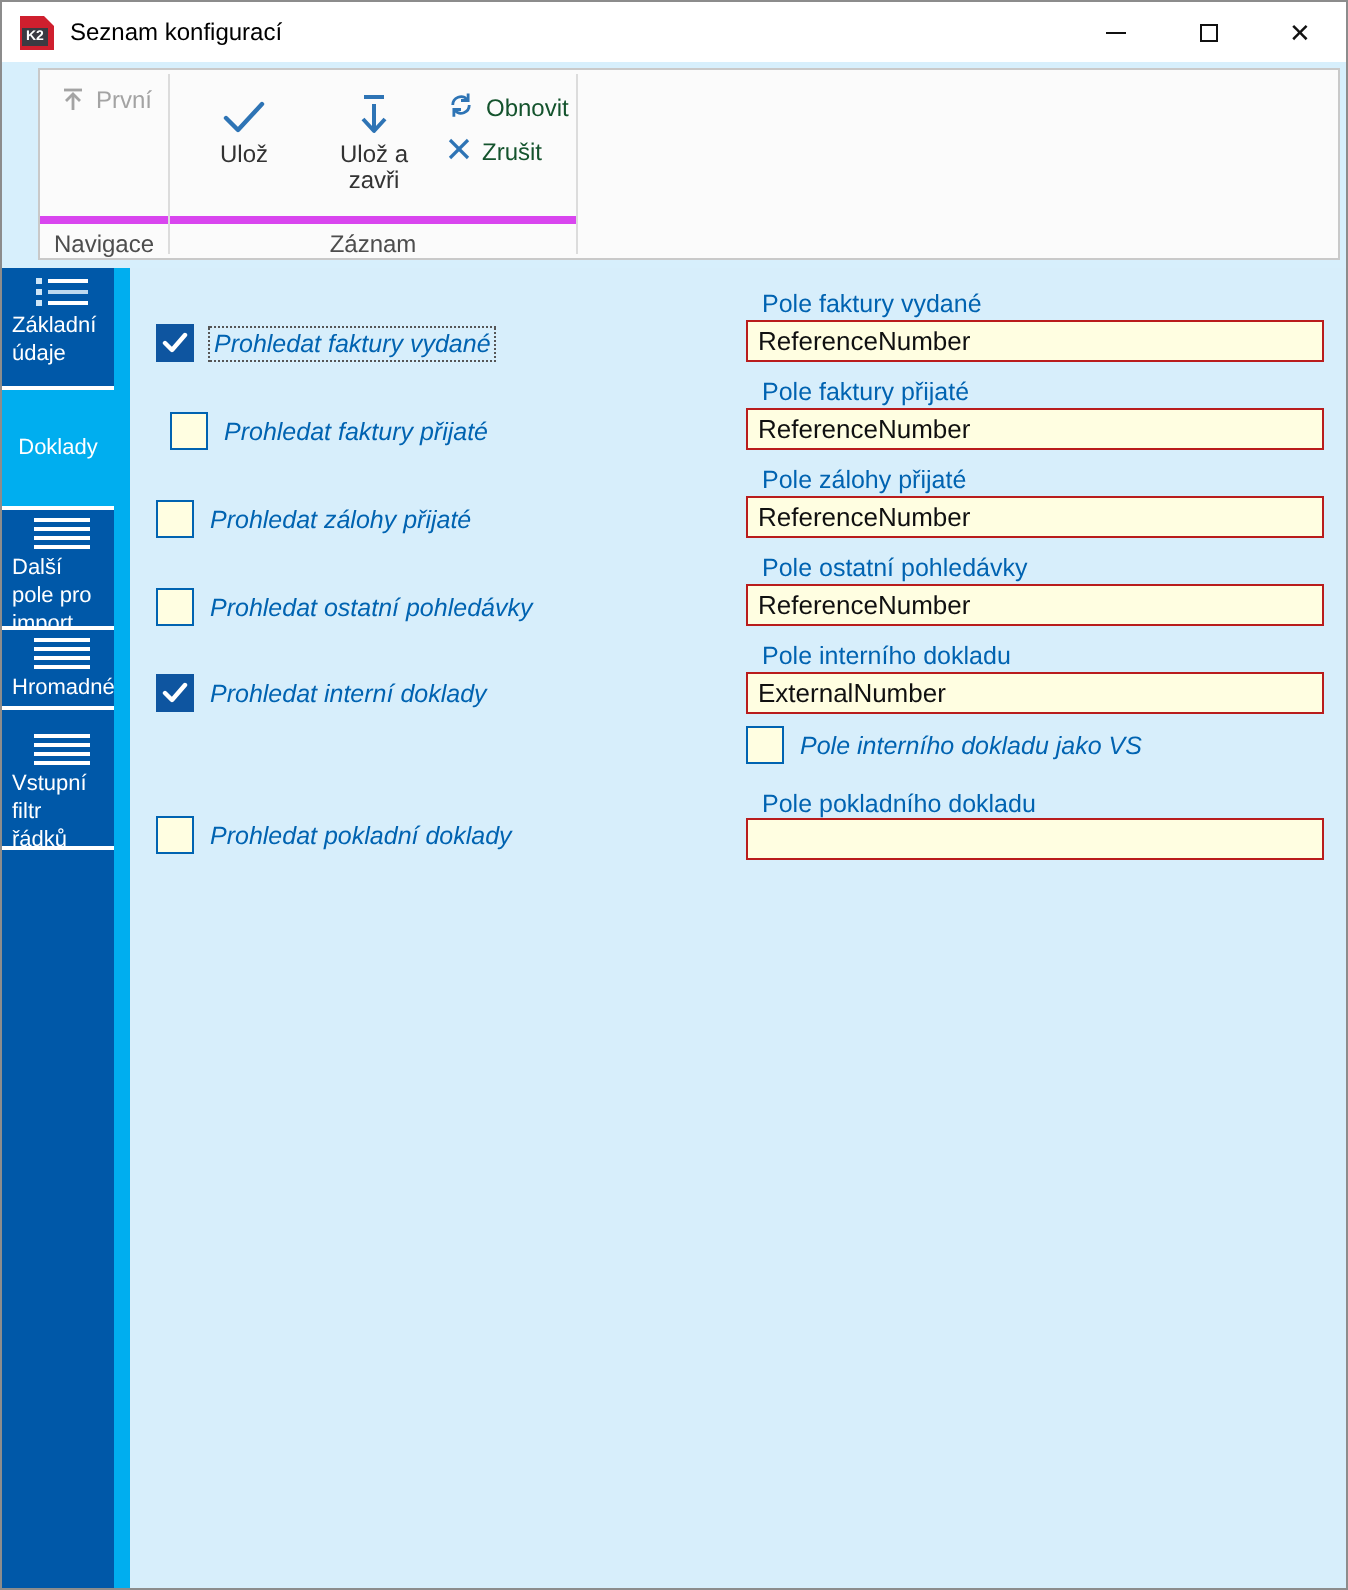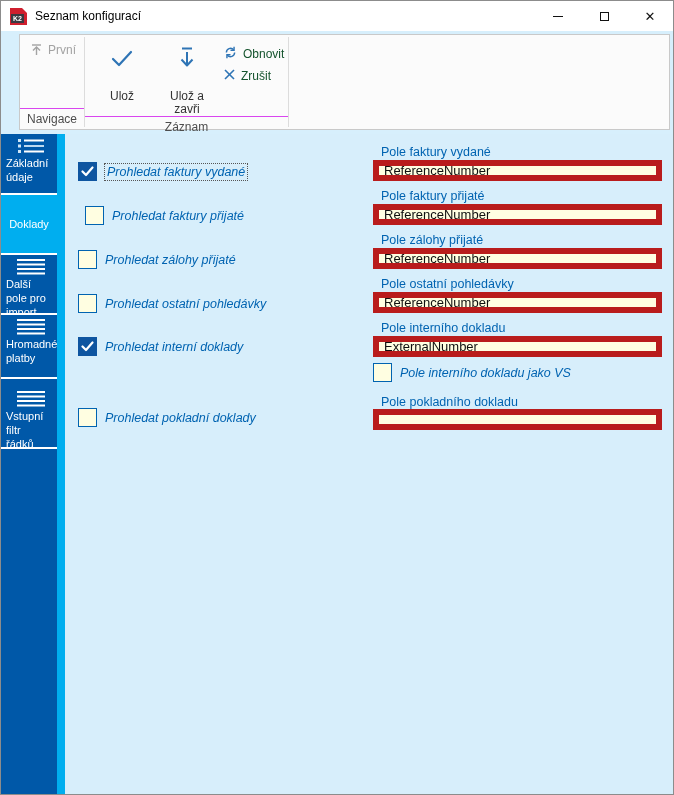--- a/index.html
+++ b/index.html
@@ -16,60 +16,60 @@
   .win-btn { width:46px; height:30px; display:flex; align-items:center; justify-content:center; font-size:12px; color:#111; cursor:default; }
   .win-btn.min span { display:block; width:10px; height:1px; background:#111; }
   .win-btn.max span { display:block; width:9px; height:9px; border:1px solid #111; }
   .win-btn.close { font-size:13px; }
 
   
   .ribbon-zone { height:103px; background:#d7effc; padding:3px 3px 4px 18px; flex:0 0 auto; }
   .ribbon { height:96px; background:#fbfbfb; border:1px solid #c9c9c9; display:flex; }
   .rgroup { display:flex; flex-direction:column; }
   .rgroup .rbody { flex:1 1 auto; display:flex; }
-  .rgroup .rlabel { height:21px; border-top:1px solid #d946ef; text-align:center; font-size:12px; color:#4d4d4d; line-height:20px; }
+  .rgroup .rlabel { height:21px; border-top:4px solid #d946ef; text-align:center; font-size:12px; color:#4d4d4d; line-height:20px; }
   .g-nav { width:64px; }
   .g-rec { width:203px; }
   .rsep { width:1px; background:#dcdcdc; margin:2px 0; }
   .rfill { flex:1 1 auto; }
 
   .btn-first { display:flex; align-items:flex-start; padding:8px 0 0 10px; gap:5px; color:#a3a3a3; font-size:12px; }
   .bigbtn { display:flex; flex-direction:column; align-items:center; padding-top:10px; font-size:12px; color:#333; }
   .bigbtn .ic { height:26px; display:flex; align-items:center; }
-  .bigbtn .bl { margin-top:19px; text-align:center; line-height:13px; }
+  .bigbtn .bl { margin-top:0; text-align:center; line-height:13px; }
   .b-save { width:62px; margin-left:6px; }
   .b-savec { width:64px; margin-left:2px; }
   .smallcol { display:flex; flex-direction:column; margin-left:4px; padding-top:8px; }
   .smallbtn { display:flex; align-items:center; gap:5px; height:22px; font-size:12px; color:#14532d; }
 
   
   .main { flex:1 1 auto; display:flex; min-height:0; }
   .sidebar { width:56px; background:#fde047; display:flex; flex-direction:column; flex:0 0 auto; }
   .accent-strip { width:8px; background:#00aeef; flex:0 0 auto; }
   .tab { background:#0058a8; color:#fff; font-size:11px; line-height:14px; border-bottom:2px solid #ffffff; overflow:hidden; padding:4px 2px 0 5px; cursor:default; }
   .tab .ticon { display:flex; justify-content:center; margin-bottom:2px; }
   .tab.selected { background:#00aeef; }
   .tab.t1 { height:61px; }
   .tab.t2 { height:60px; display:flex; align-items:center; justify-content:center; padding:0; }
   .tab.t3 { height:60px; }
-  .tab.t4 { height:64px; }
+  .tab.t4 { height:40px; }
   .tab.t5 { height:70px; }
   .tab.t5 .ticon { margin-top:8px; }
   .side-fill { flex:1 1 auto; background:#0058a8; }
 
   .content { flex:1 1 auto; background:#d7eefb; position:relative; font-size:12.5px; }
 
   .cb-row { position:absolute; display:flex; align-items:center; cursor:default; }
   .cbox { width:19px; height:19px; background:#fffee1; border:1px solid #0063b1; flex:0 0 auto; display:flex; align-items:center; justify-content:center; }
   .cbox.checked { background:#0e55a0; border-color:#0e55a0; }
   .cb-label { margin-left:8px; color:#0063b1;font-style:italic; }
   .cb-label.focused { outline:1px dotted #555; padding:1px 2px; }
 
   .fld-label { position:absolute; color:#0063b1; }
-  .fld-input { position:absolute; width:289px; height:21px; background:#fffee1; border:6px solid #b91c1c; font-family:"Liberation Sans", sans-serif; font-size:13px; color:#101010; padding:1px 5px; }
+  .fld-input { position:absolute; width:289px; height:21px; background:#fffee1; border:1px solid #b91c1c; font-family:"Liberation Sans", sans-serif; font-size:13px; color:#101010; padding:1px 5px; }
 </style>
 </head>
 <body>
 
 <div class="window">
 
   <div class="titlebar">
     <div class="app-icon">
       <span class="fold"></span>
       <span class="badge">K2</span>

